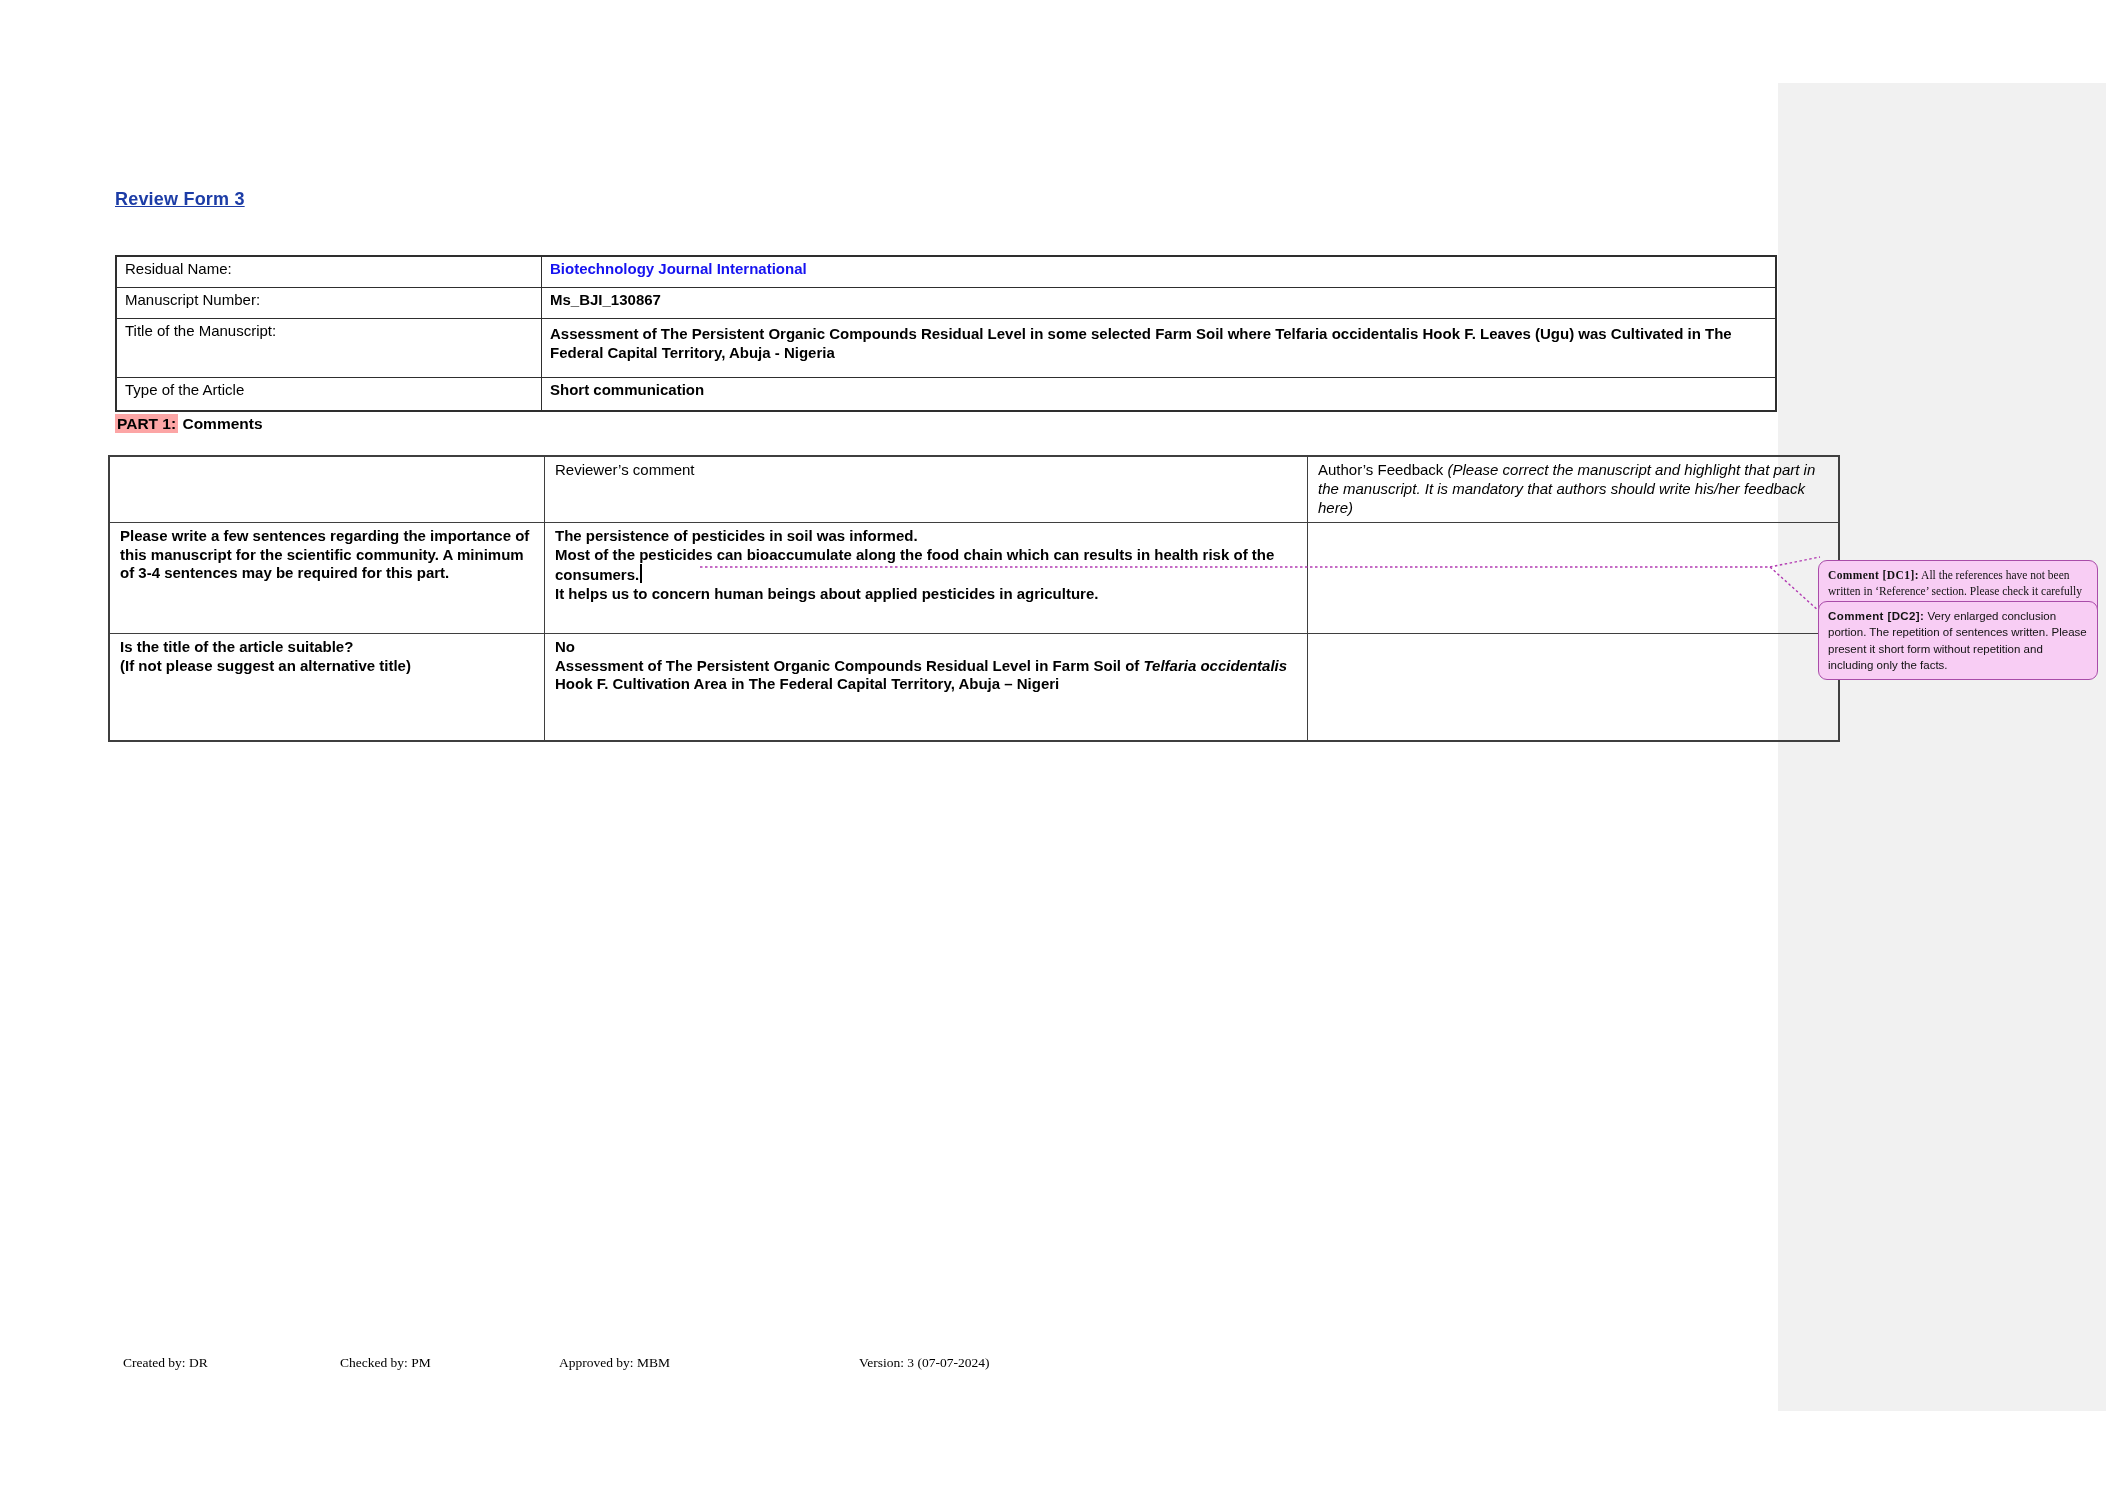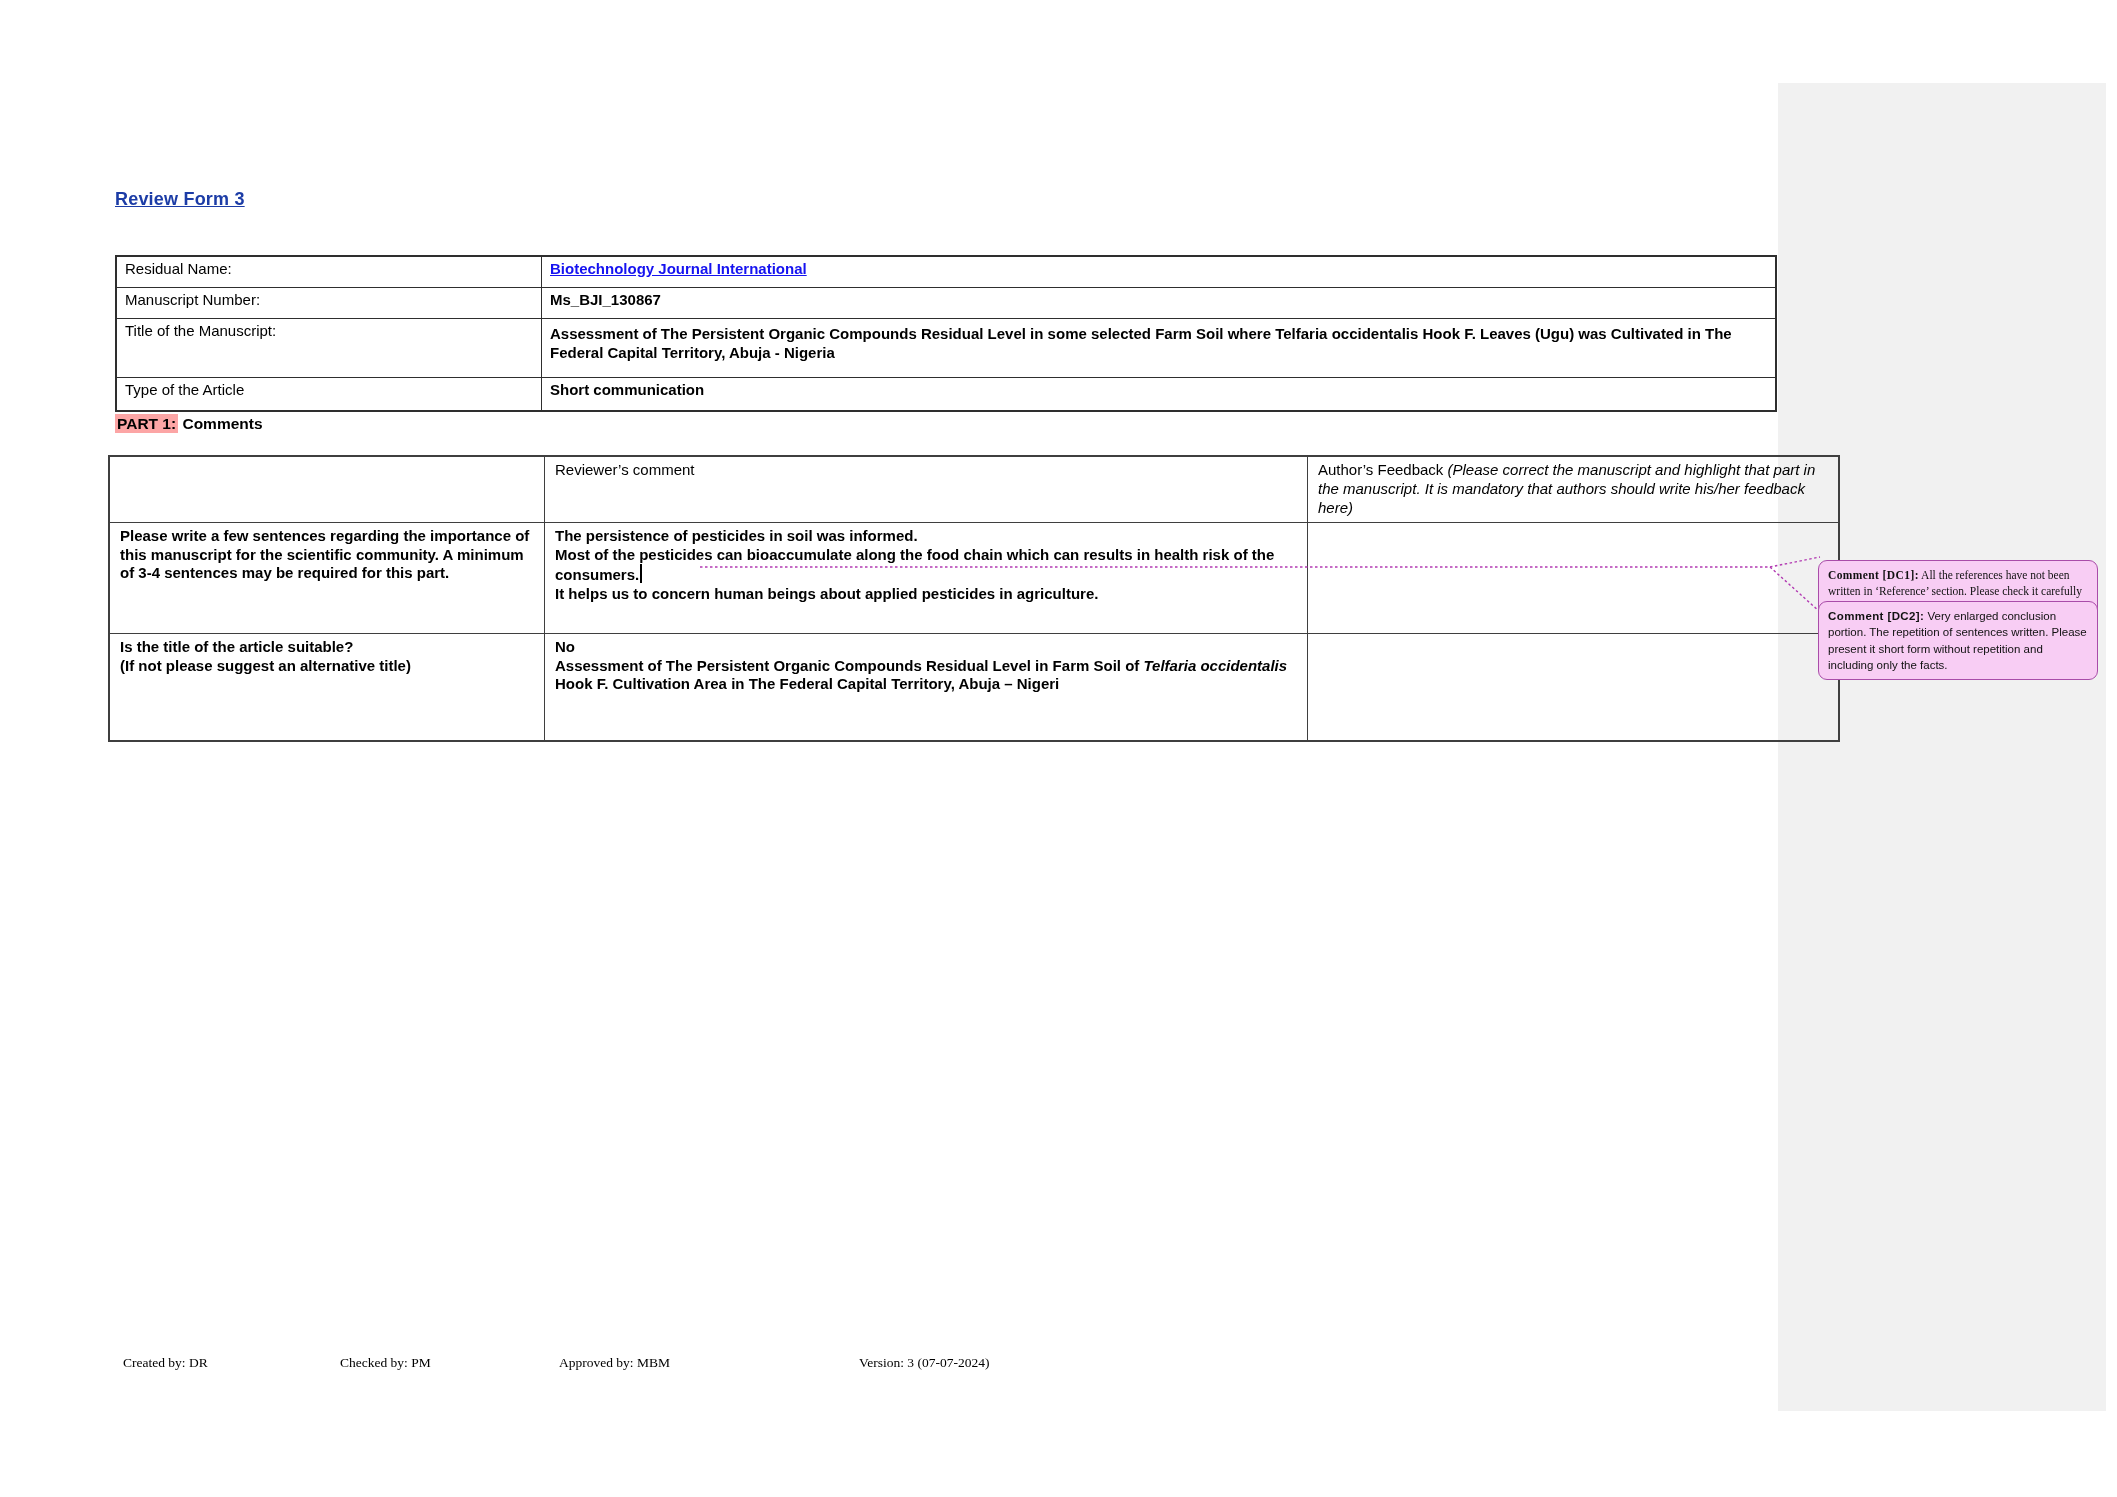--- a/index.html
+++ b/index.html
@@ -24,21 +24,21 @@
     position:absolute;left:115px;top:255px;width:1662px;
     border-collapse:collapse;table-layout:fixed;
     border:2px solid #2e2e2e;
   }
   .info-table td{
     border:1px solid #2e2e2e;vertical-align:top;
     font-size:15px;padding:3px 8px;line-height:1.25;
   }
   .info-table .lbl{width:408px;font-weight:normal;}
   .info-table .val{font-weight:bold;}
-  .link{color:#1512f0;font-weight:bold;text-decoration:underline;cursor:pointer;}
+  .link{color:#1512f0;font-weight:bold;cursor:pointer;}
   
   .part1{
     position:absolute;left:115px;top:415px;font-size:15.5px;font-weight:bold;
   }
   .part1 .hl{background:#fca5a5;padding:1px 2px;}
   
   .comments-table{
     position:absolute;left:108px;top:455px;width:1672px;
     border-collapse:collapse;table-layout:fixed;
     border:2px solid #3f3f3f;

